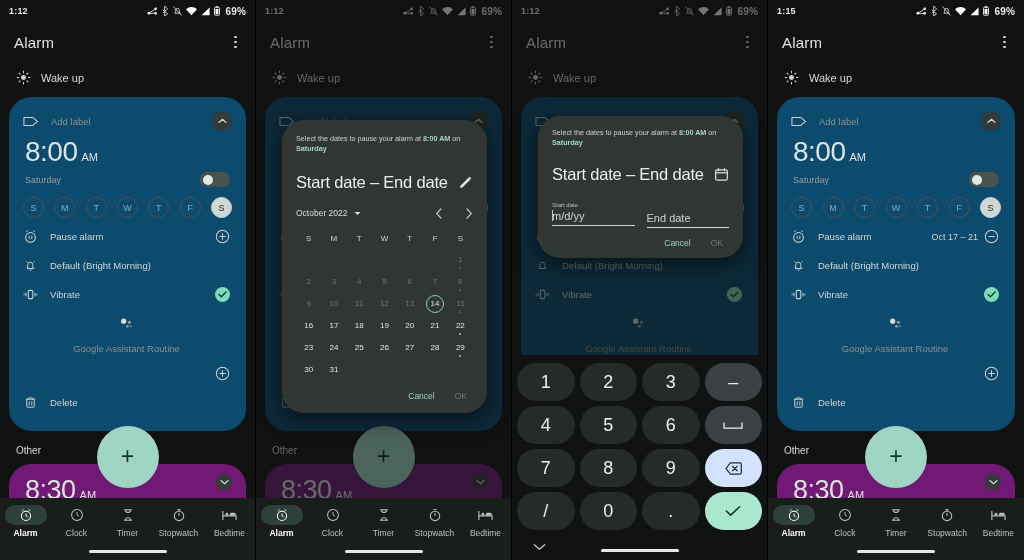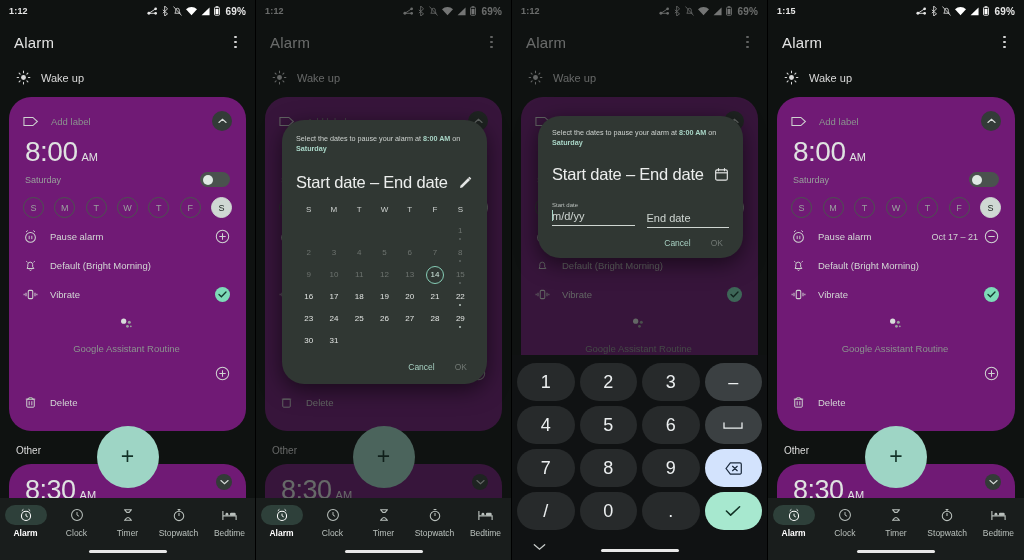--- a/index.html
+++ b/index.html
@@ -42,21 +42,21 @@
   
   .grouphdr {
     display: flex; align-items: center; gap: 10px;
     padding: 8px 16px 10px 16px; color: #dadada; font-size: 11px;
   }
   .grouphdr .gi { width: 15px; height: 15px; flex: 0 0 15px; }
 
   
   .card {
     margin: 2px 9px 0 9px;
-    background: #701a75;
+    background: #0c4a6e;
     border-radius: 22px;
     padding: 8px 0 14px 0;
   }
   .labelrow {
     display: flex; align-items: center; gap: 12px;
     padding: 6px 14px 4px 14px; position: relative;
   }
   .tagicon { width: 16px; height: 13px; flex: 0 0 16px; }
   .addlabel { color: #8b938f; font-size: 9.5px; }
   .chevbtn {
@@ -711,20 +711,40 @@
         <span>Select the dates to pause your alarm at </span><b>8:00 AM</b><span> on </span><b>Saturday</b>
       </div>
       <div class="dlg-title-row">
         <span class="dlg-title">Start date – End date</span>
         <span class="dlg-title-icon">
             <svg width="15" height="15" viewBox="0 0 16 16">
               <path d="M2.6 11.4 L10.8 3.2 L12.8 5.2 L4.6 13.4 L2.2 13.8 Z" fill="#e4e6e5"></path>
               <path d="M11.6 2.4 L13.6 4.4" stroke="#e4e6e5" stroke-width="1.6"></path>
             </svg>
           </span>
+      </div>
+      <div class="cal-nav">
+        <span class="cal-month">October 2022</span>
+        <span class="cal-caret">
+            <svg width="7" height="5" viewBox="0 0 8 5">
+              <path d="M0.5 0.8 L4 4.2 L7.5 0.8 Z" fill="#dcdfdd"></path>
+            </svg>
+          </span>
+        <span class="cal-arrows">
+          <span>
+              <svg width="8" height="11" viewBox="0 0 8 12">
+                <path d="M6.2 1 L1.6 6 L6.2 11" fill="none" stroke="#dcdfdd" stroke-width="1.2" stroke-linecap="round"></path>
+              </svg>
+            </span>
+          <span>
+              <svg width="8" height="11" viewBox="0 0 8 12">
+                <path d="M1.8 1 L6.4 6 L1.8 11" fill="none" stroke="#dcdfdd" stroke-width="1.2" stroke-linecap="round"></path>
+              </svg>
+            </span>
+        </span>
       </div>
       <div class="cal-grid">
         <div class="cal-row">
           <span class="cal-cell hdr">S</span>
           <span class="cal-cell hdr">M</span>
           <span class="cal-cell hdr">T</span>
           <span class="cal-cell hdr">W</span>
           <span class="cal-cell hdr">T</span>
           <span class="cal-cell hdr">F</span>
           <span class="cal-cell hdr">S</span>

